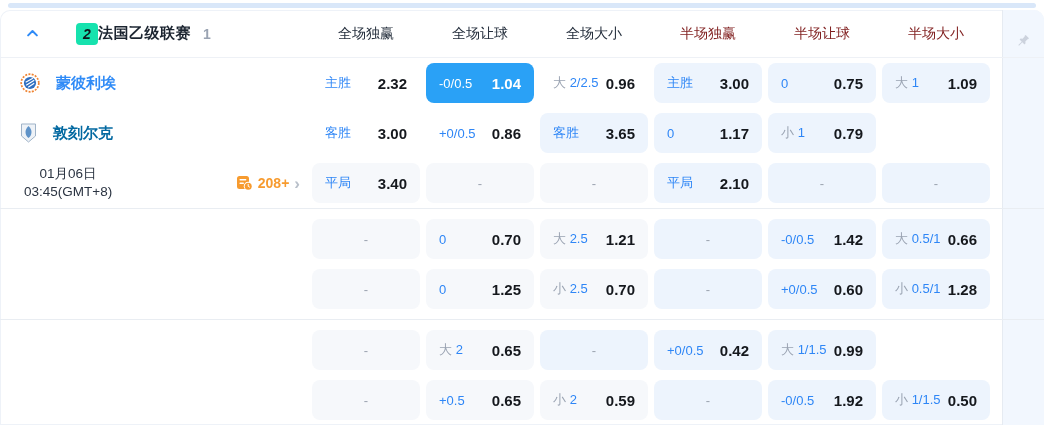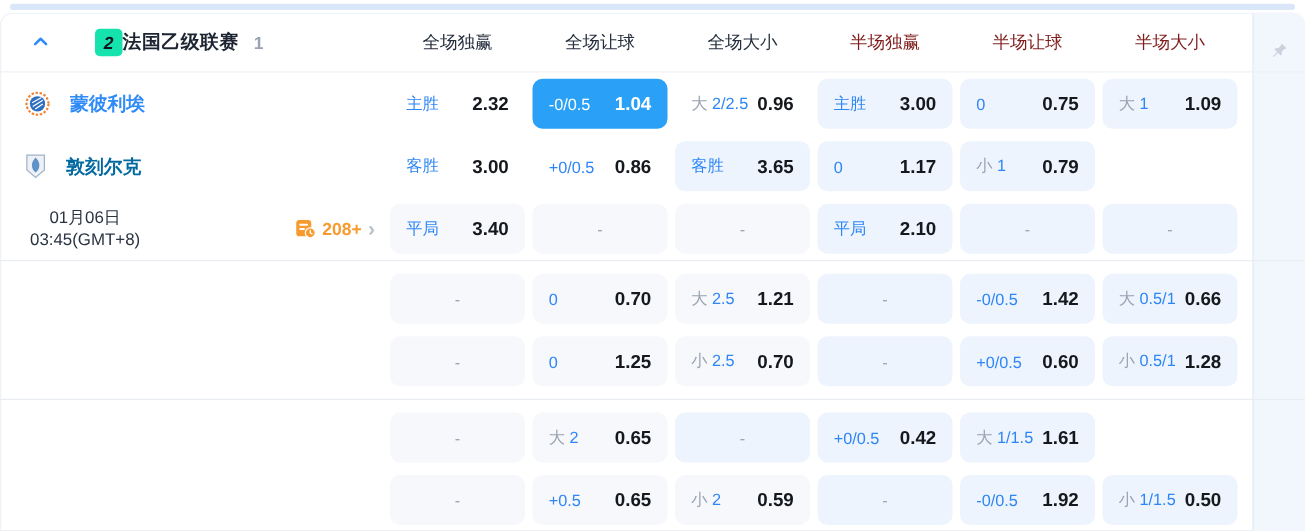--- a/index.html
+++ b/index.html
@@ -270,21 +270,21 @@
           </div>
           <div class="cell bg-half center">
             <span class="dash">-</span>
           </div>
           <div class="cell bg-half">
             <span class="lbl">+0/0.5</span>
             <span class="val">0.42</span>
           </div>
           <div class="cell bg-half">
             <span class="lbl"><span class="pre">大 </span>1/1.5</span>
-            <span class="val">1.61</span>
+            <span class="val">0.99</span>
           </div>
         </div>
         <div class="odds-row">
           <div class="cell bg-muted center">
             <span class="dash">-</span>
           </div>
           <div class="cell bg-muted">
             <span class="lbl">+0.5</span>
             <span class="val">0.65</span>
           </div>

